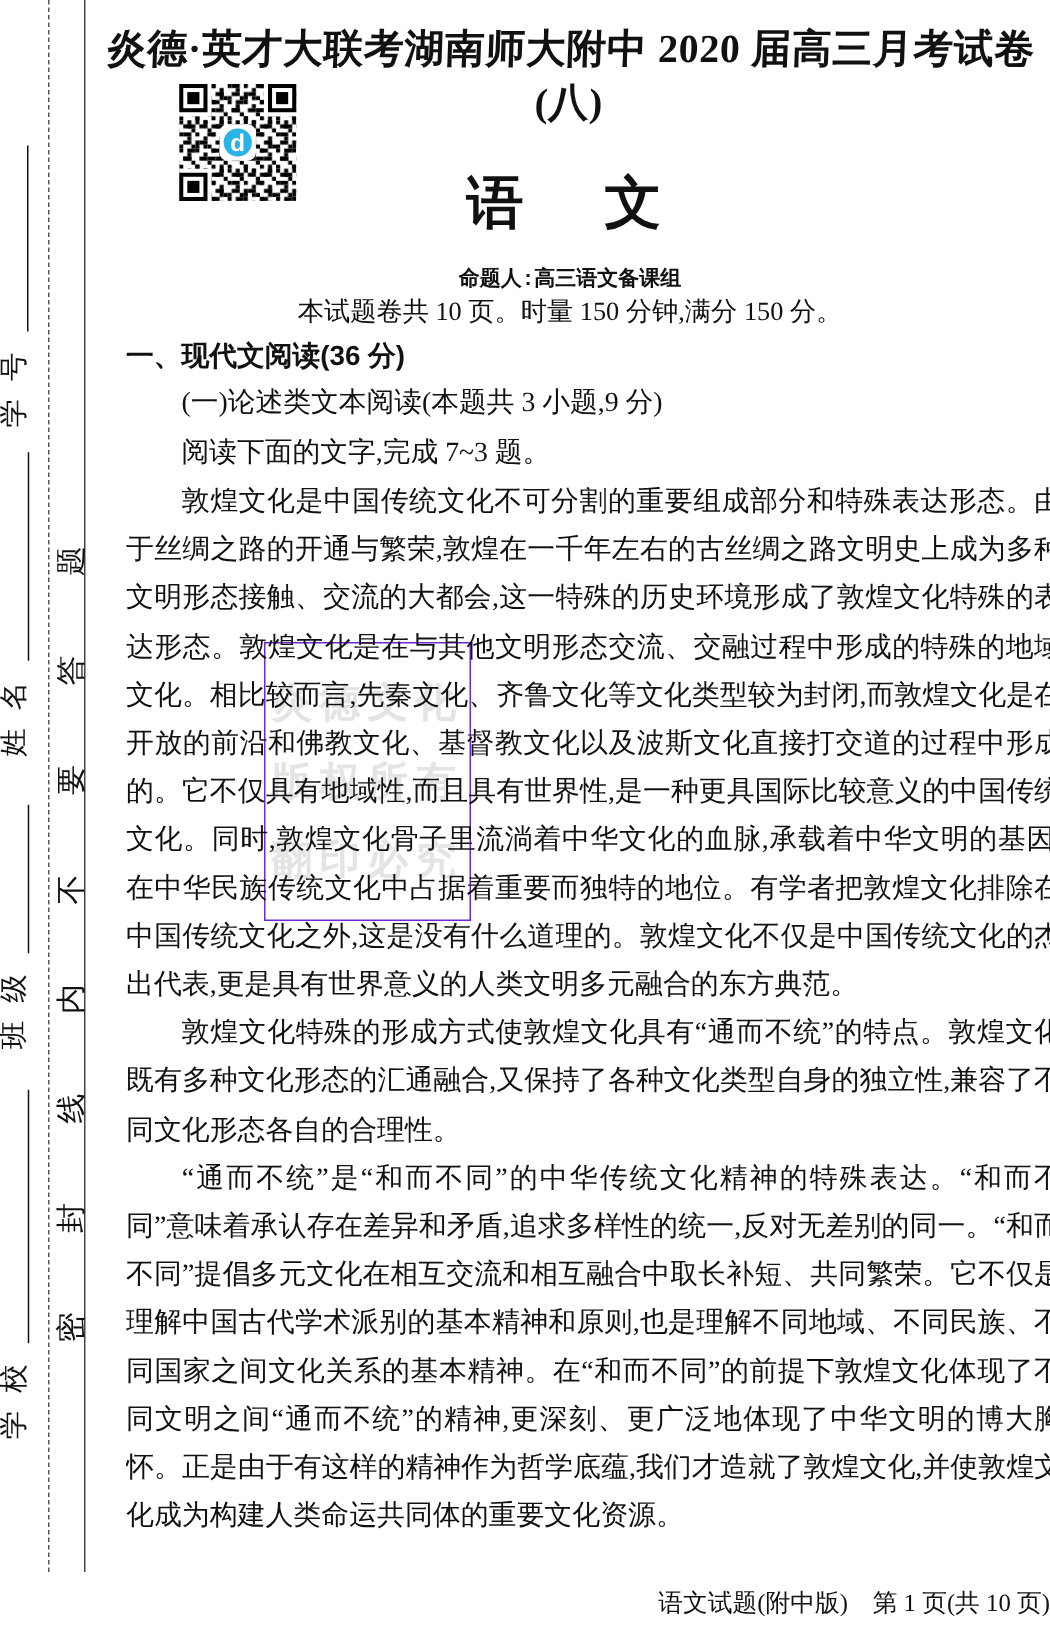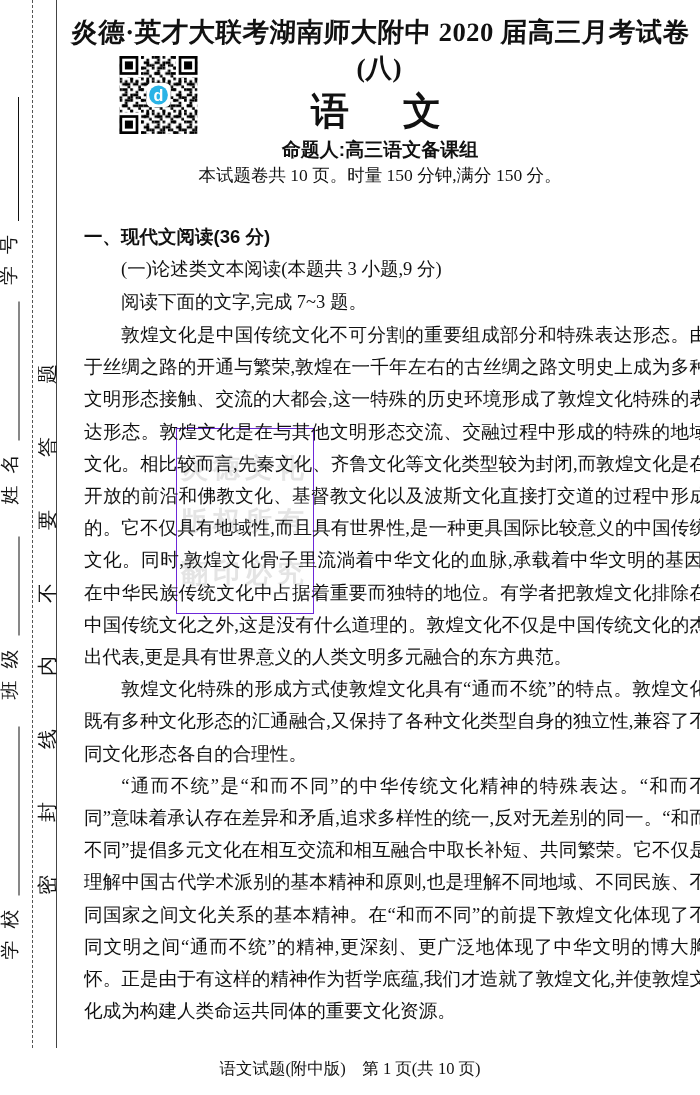--- a/index.html
+++ b/index.html
@@ -12,24 +12,24 @@
   .vfield{position:absolute;height:22px;display:flex;align-items:flex-end;
           transform:rotate(-90deg);font-size:19px;letter-spacing:12px;white-space:nowrap;color:#111;}
   .vfield .blank{flex:1;border-bottom:1.4px solid #111;height:14px;margin:0 2px 3px 2px;}
   .vseal{position:absolute;height:22px;transform:rotate(-90deg);font-size:20px;
          letter-spacing:53px;white-space:nowrap;color:#111;}
 
   
   .header{position:absolute;left:62px;right:2px;top:0;text-align:center;}
   .exam-title{margin-top:14px;font-size:26.5px;font-weight:bold;letter-spacing:0.5px;
               font-family:"Liberation Serif","DejaVu Serif",serif;transform:skewX(-2deg);}
-  .subject-title{font-size:38px;font-weight:bold;letter-spacing:8px;
+  .subject-title{margin-top:24px;font-size:38px;font-weight:bold;letter-spacing:8px;
                  font-family:"Liberation Sans","DejaVu Sans",sans-serif;}
-  .setter-line{font-size:19px;font-weight:bold;
-               font-family:Liberation Sans, sans-serif;}
+  .setter-line{margin-top:16px;font-size:14px;font-weight:bold;
+               font-family:Liberation Mono, monospace;}
   .info-line{margin-top:0;font-size:17.5px;}
 
   
   .qr{position:absolute;left:118px;top:56px;width:81px;height:78px;}
   .qr svg{width:100%;height:100%;}
 
   
   .watermark{position:absolute;left:176px;top:428px;width:136px;height:184px;
              border:1px solid #6d28d9;z-index:0;display:flex;flex-direction:column;
              justify-content:space-evenly;align-items:center;
@@ -38,21 +38,21 @@
 
   
   .bodytext{position:absolute;left:68px;top:220px;width:624px;height:832px;overflow:hidden;z-index:1;margin-left:16px;}
   .h-section{font-family:"Liberation Sans","DejaVu Sans",sans-serif;font-weight:bold;
              font-size:18.5px;line-height:33px;margin:0;}
   .h-sub,.h-instr{font-size:18.5px;line-height:33px;margin:0;text-indent:2em;}
   .bodytext p.para{margin:0;font-size:18.6px;line-height:32.2px;text-indent:2em;
                    text-align:justify;text-justify:inter-ideograph;}
 
   
-  .footer{position:absolute;left:0;right:0;top:1058px;text-align:center;font-size:16.5px;color:#111;}
+  .footer{position:absolute;left:0;right:0;top:1058px;text-align:right;font-size:16.5px;color:#111;}
 </style>
 </head>
 <body>
 
 <div class="page">
 
   <div class="watermark">
     <div>炎德文化</div>
     <div>版权所有</div>
     <div>翻印必究</div>

